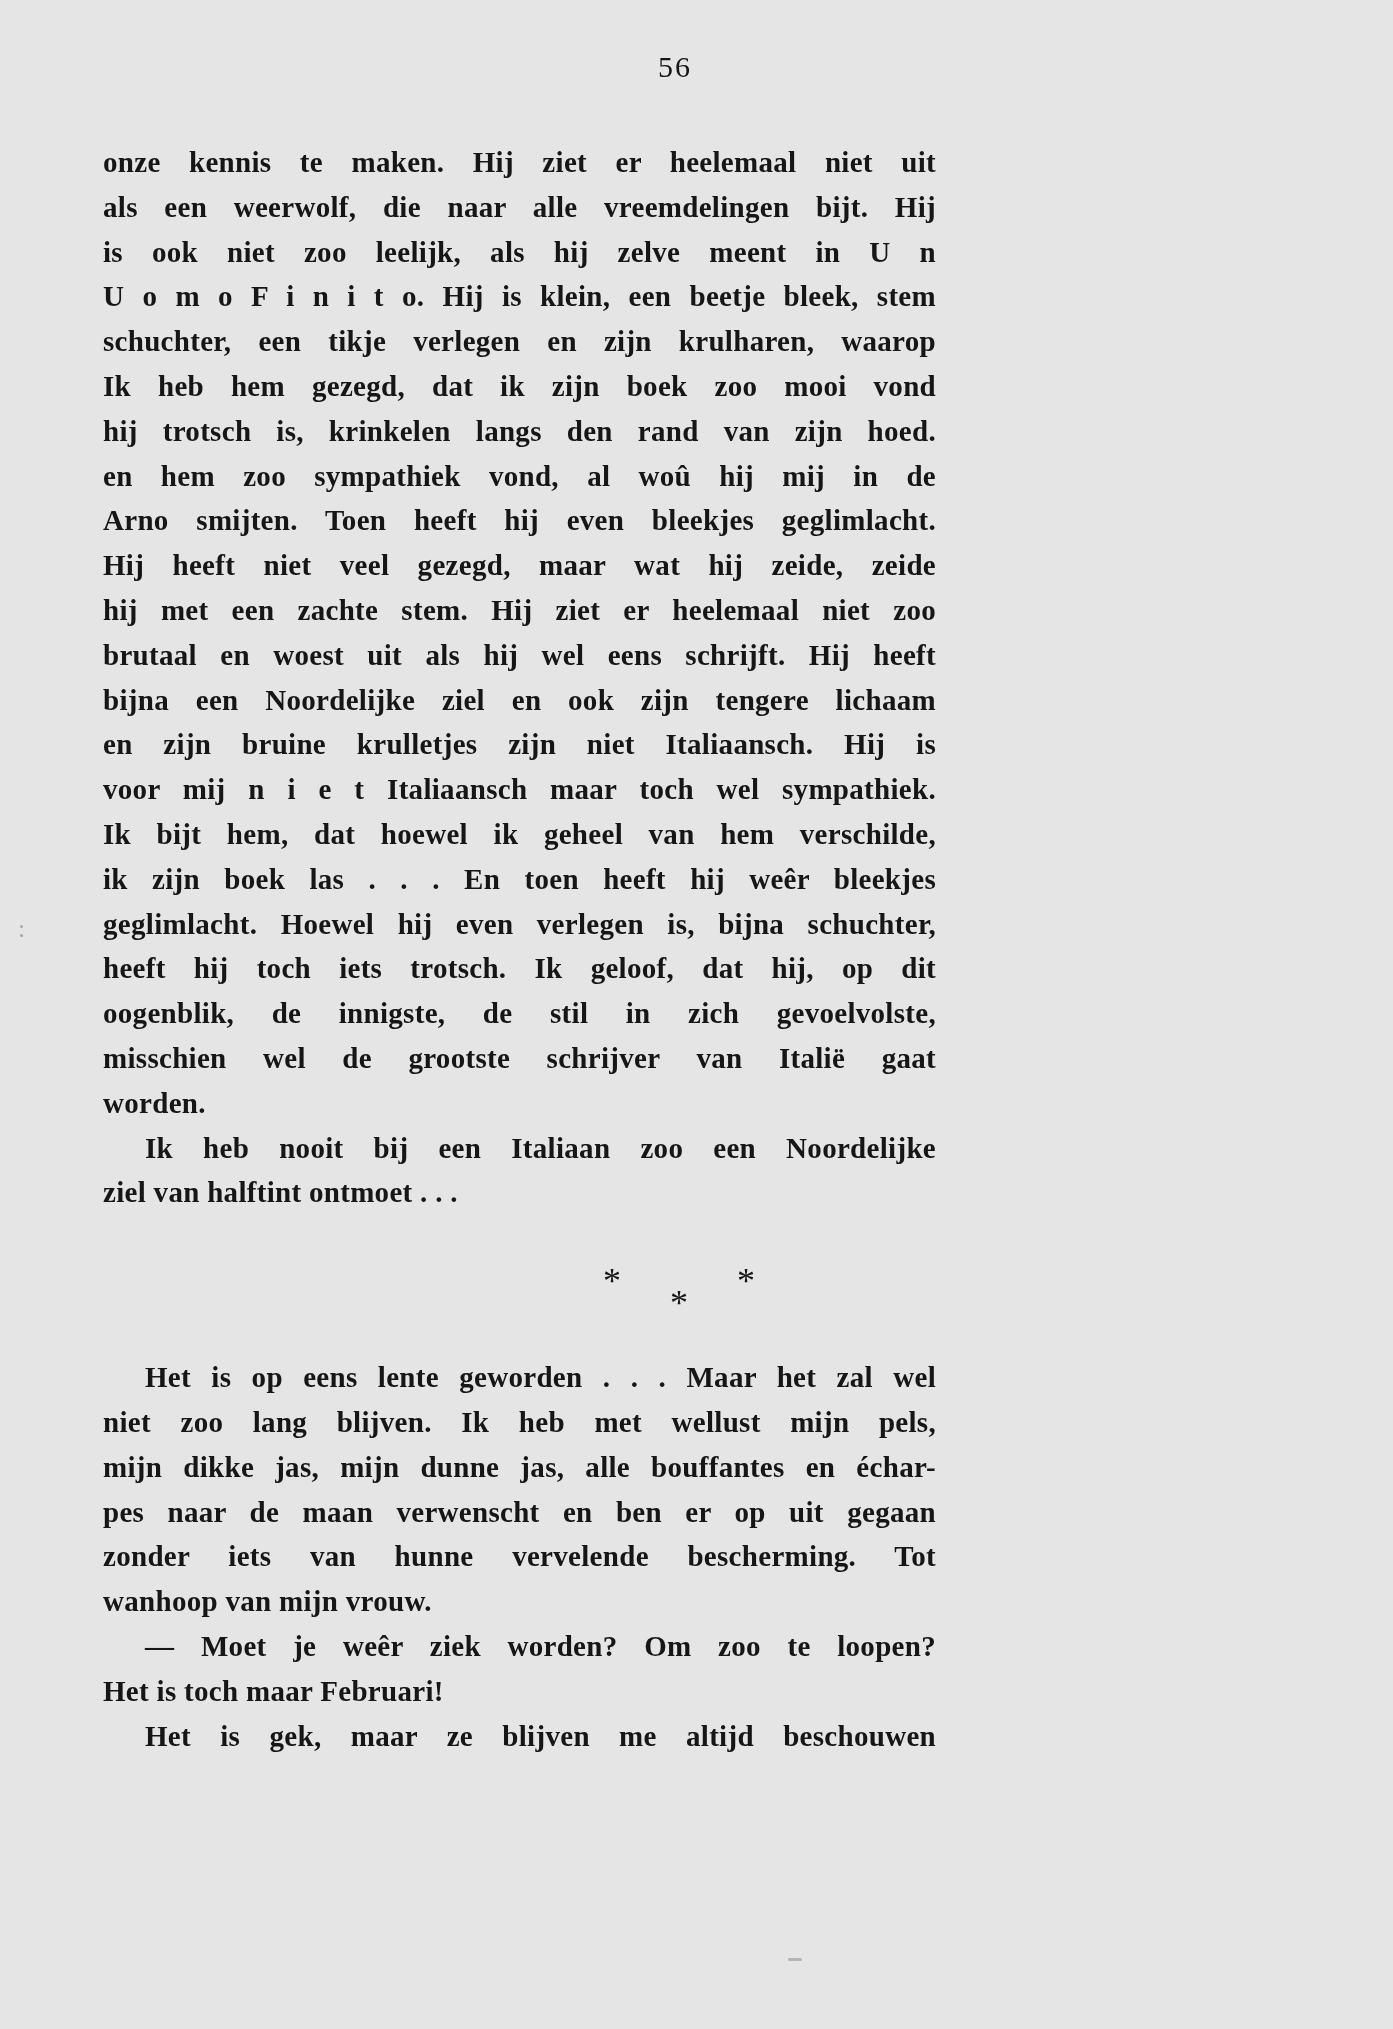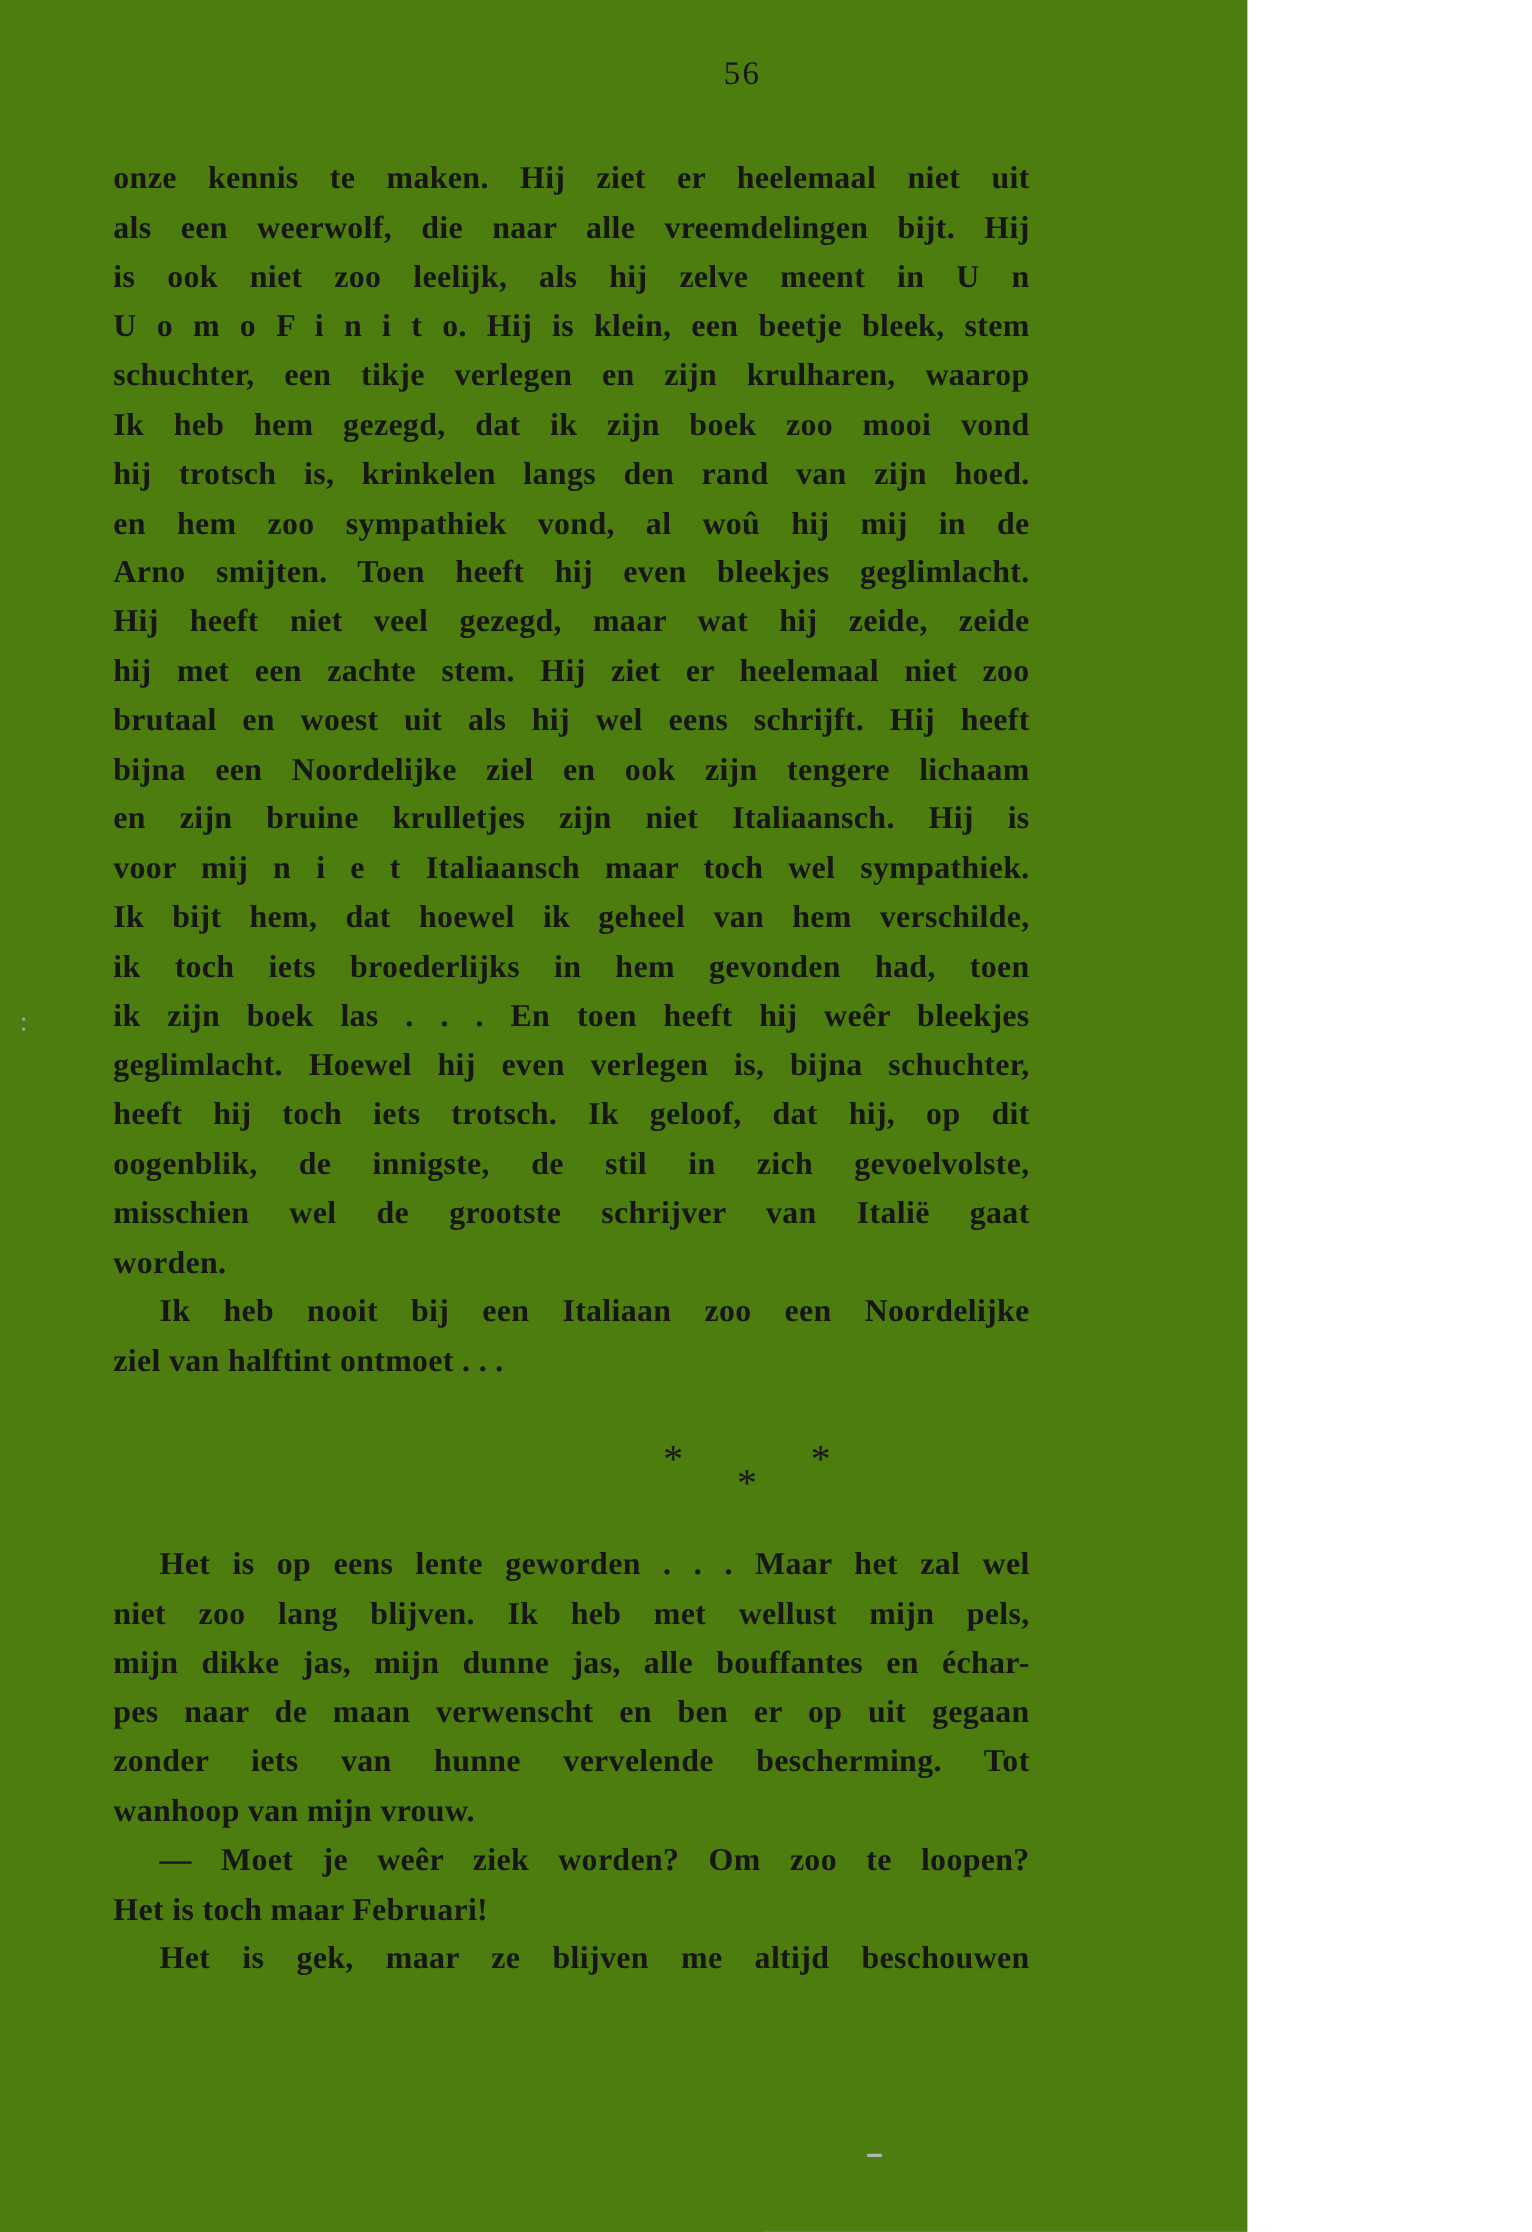--- a/index.html
+++ b/index.html
@@ -1,20 +1,20 @@
 <!DOCTYPE html>
 <html><head>
 <meta charset="utf-8">
 <style>
   html,body { margin:0; padding:0; background:#ffffff; }
   .page {
     position:relative;
-    width:1134px;
+    width:1393px;
     height:2029px;
-    background:#4d7c0f;
+    background:#e5e5e5;
     font-family:"Liberation Serif", serif;
     color:#161616;
     overflow:hidden;
   }
   .folio {
     position:absolute;
     top:50px;
     left:640px;
     width:70px;
     text-align:center;
@@ -86,21 +86,20 @@
     <div class="line">hij trotsch is, krinkelen langs den rand van zijn hoed.</div>
     <div class="line">en hem zoo sympathiek vond, al woû hij mij in de</div>
     <div class="line">Arno smijten. Toen heeft hij even bleekjes geglimlacht.</div>
     <div class="line">Hij heeft niet veel gezegd, maar wat hij zeide, zeide</div>
     <div class="line">hij met een zachte stem. Hij ziet er heelemaal niet zoo</div>
     <div class="line">brutaal en woest uit als hij wel eens schrijft. Hij heeft</div>
     <div class="line">bijna een Noordelijke ziel en ook zijn tengere lichaam</div>
     <div class="line">en zijn bruine krulletjes zijn niet Italiaansch. Hij is</div>
     <div class="line">voor mij n i e t Italiaansch maar toch wel sympathiek.</div>
     <div class="line">Ik bijt hem, dat hoewel ik geheel van hem verschilde,</div>
-    <div class="line">ik toch iets broederlijks in hem gevonden had, toen</div>
     <div class="line">ik zijn boek las . . . En toen heeft hij weêr bleekjes</div>
     <div class="line">geglimlacht. Hoewel hij even verlegen is, bijna schuchter,</div>
     <div class="line">heeft hij toch iets trotsch. Ik geloof, dat hij, op dit</div>
     <div class="line">oogenblik, de innigste, de stil in zich gevoelvolste,</div>
     <div class="line">misschien wel de grootste schrijver van Italië gaat</div>
     <div class="line flush">worden.</div>
 
     <div class="line indent">Ik heb nooit bij een Italiaan zoo een Noordelijke</div>
     <div class="line flush">ziel van halftint ontmoet . . .</div>
 

